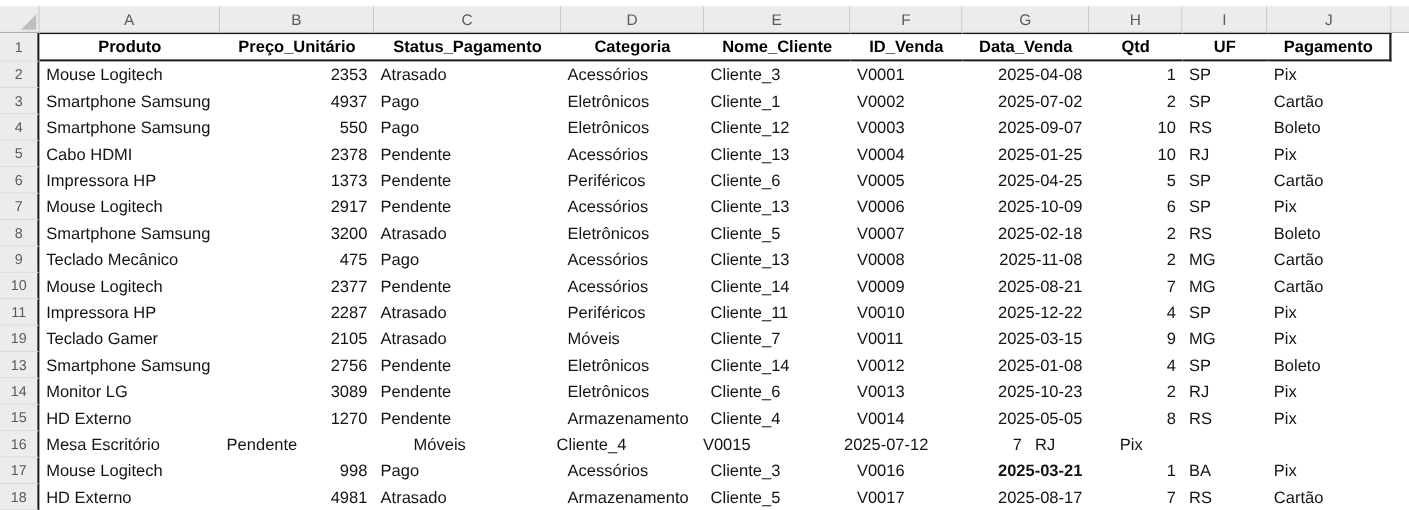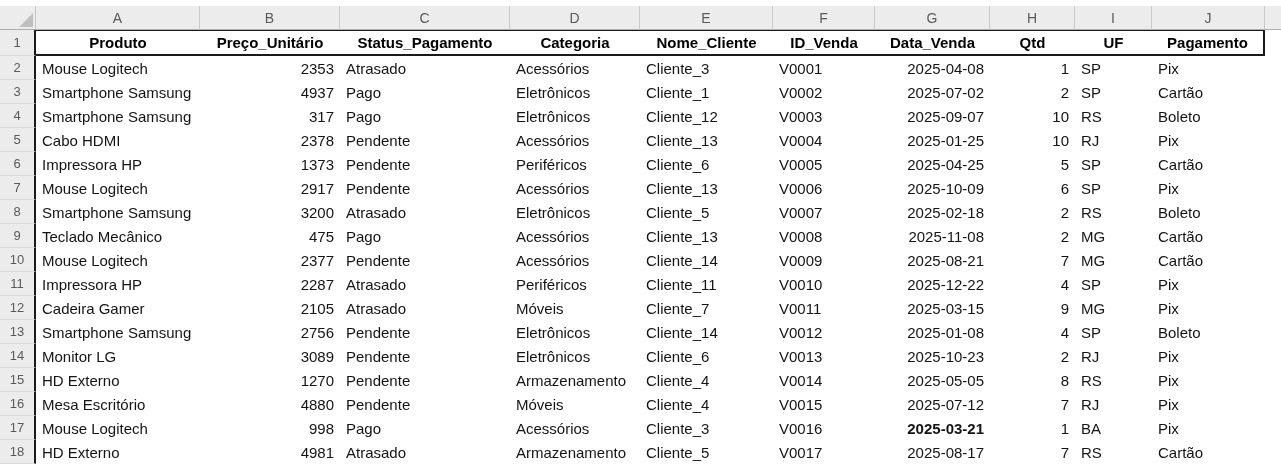--- a/index.html
+++ b/index.html
@@ -120,21 +120,21 @@
         <div class="cell" style="flex: 0 0 133px;">Cliente_1</div>
         <div class="cell" style="flex: 0 0 102px;">V0002</div>
         <div class="cell right" style="flex: 0 0 115px;">2025-07-02</div>
         <div class="cell right" style="flex: 0 0 85px;">2</div>
         <div class="cell" style="flex: 0 0 77px;">SP</div>
         <div class="cell" style="flex: 0 0 113px;">Cartão</div>
       </div>
       <div class="grid-row">
         <div class="gut">4</div>
         <div class="cell" style="flex: 0 0 164px;">Smartphone Samsung</div>
-        <div class="cell right" style="flex: 0 0 140px;">317</div>
+        <div class="cell right" style="flex: 0 0 140px;">550</div>
         <div class="cell" style="flex: 0 0 170px;">Pago</div>
         <div class="cell" style="flex: 0 0 130px;">Eletrônicos</div>
         <div class="cell" style="flex: 0 0 133px;">Cliente_12</div>
         <div class="cell" style="flex: 0 0 102px;">V0003</div>
         <div class="cell right" style="flex: 0 0 115px;">2025-09-07</div>
         <div class="cell right" style="flex: 0 0 85px;">10</div>
         <div class="cell" style="flex: 0 0 77px;">RS</div>
         <div class="cell" style="flex: 0 0 113px;">Boleto</div>
       </div>
       <div class="grid-row">
@@ -222,22 +222,22 @@
         <div class="cell" style="flex: 0 0 170px;">Atrasado</div>
         <div class="cell" style="flex: 0 0 130px;">Periféricos</div>
         <div class="cell" style="flex: 0 0 133px;">Cliente_11</div>
         <div class="cell" style="flex: 0 0 102px;">V0010</div>
         <div class="cell right" style="flex: 0 0 115px;">2025-12-22</div>
         <div class="cell right" style="flex: 0 0 85px;">4</div>
         <div class="cell" style="flex: 0 0 77px;">SP</div>
         <div class="cell" style="flex: 0 0 113px;">Pix</div>
       </div>
       <div class="grid-row">
-        <div class="gut">12</div>
-        <div class="cell" style="flex: 0 0 164px;">Cadeira Gamer</div>
+        <div class="gut">19</div>
+        <div class="cell" style="flex: 0 0 164px;">Teclado Gamer</div>
         <div class="cell right" style="flex: 0 0 140px;">2105</div>
         <div class="cell" style="flex: 0 0 170px;">Atrasado</div>
         <div class="cell" style="flex: 0 0 130px;">Móveis</div>
         <div class="cell" style="flex: 0 0 133px;">Cliente_7</div>
         <div class="cell" style="flex: 0 0 102px;">V0011</div>
         <div class="cell right" style="flex: 0 0 115px;">2025-03-15</div>
         <div class="cell right" style="flex: 0 0 85px;">9</div>
         <div class="cell" style="flex: 0 0 77px;">MG</div>
         <div class="cell" style="flex: 0 0 113px;">Pix</div>
       </div>
@@ -276,21 +276,20 @@
         <div class="cell" style="flex: 0 0 133px;">Cliente_4</div>
         <div class="cell" style="flex: 0 0 102px;">V0014</div>
         <div class="cell right" style="flex: 0 0 115px;">2025-05-05</div>
         <div class="cell right" style="flex: 0 0 85px;">8</div>
         <div class="cell" style="flex: 0 0 77px;">RS</div>
         <div class="cell" style="flex: 0 0 113px;">Pix</div>
       </div>
       <div class="grid-row">
         <div class="gut">16</div>
         <div class="cell" style="flex: 0 0 164px;">Mesa Escritório</div>
-        <div class="cell right" style="flex: 0 0 140px;">4880</div>
         <div class="cell" style="flex: 0 0 170px;">Pendente</div>
         <div class="cell" style="flex: 0 0 130px;">Móveis</div>
         <div class="cell" style="flex: 0 0 133px;">Cliente_4</div>
         <div class="cell" style="flex: 0 0 102px;">V0015</div>
         <div class="cell right" style="flex: 0 0 115px;">2025-07-12</div>
         <div class="cell right" style="flex: 0 0 85px;">7</div>
         <div class="cell" style="flex: 0 0 77px;">RJ</div>
         <div class="cell" style="flex: 0 0 113px;">Pix</div>
       </div>
       <div class="grid-row">

